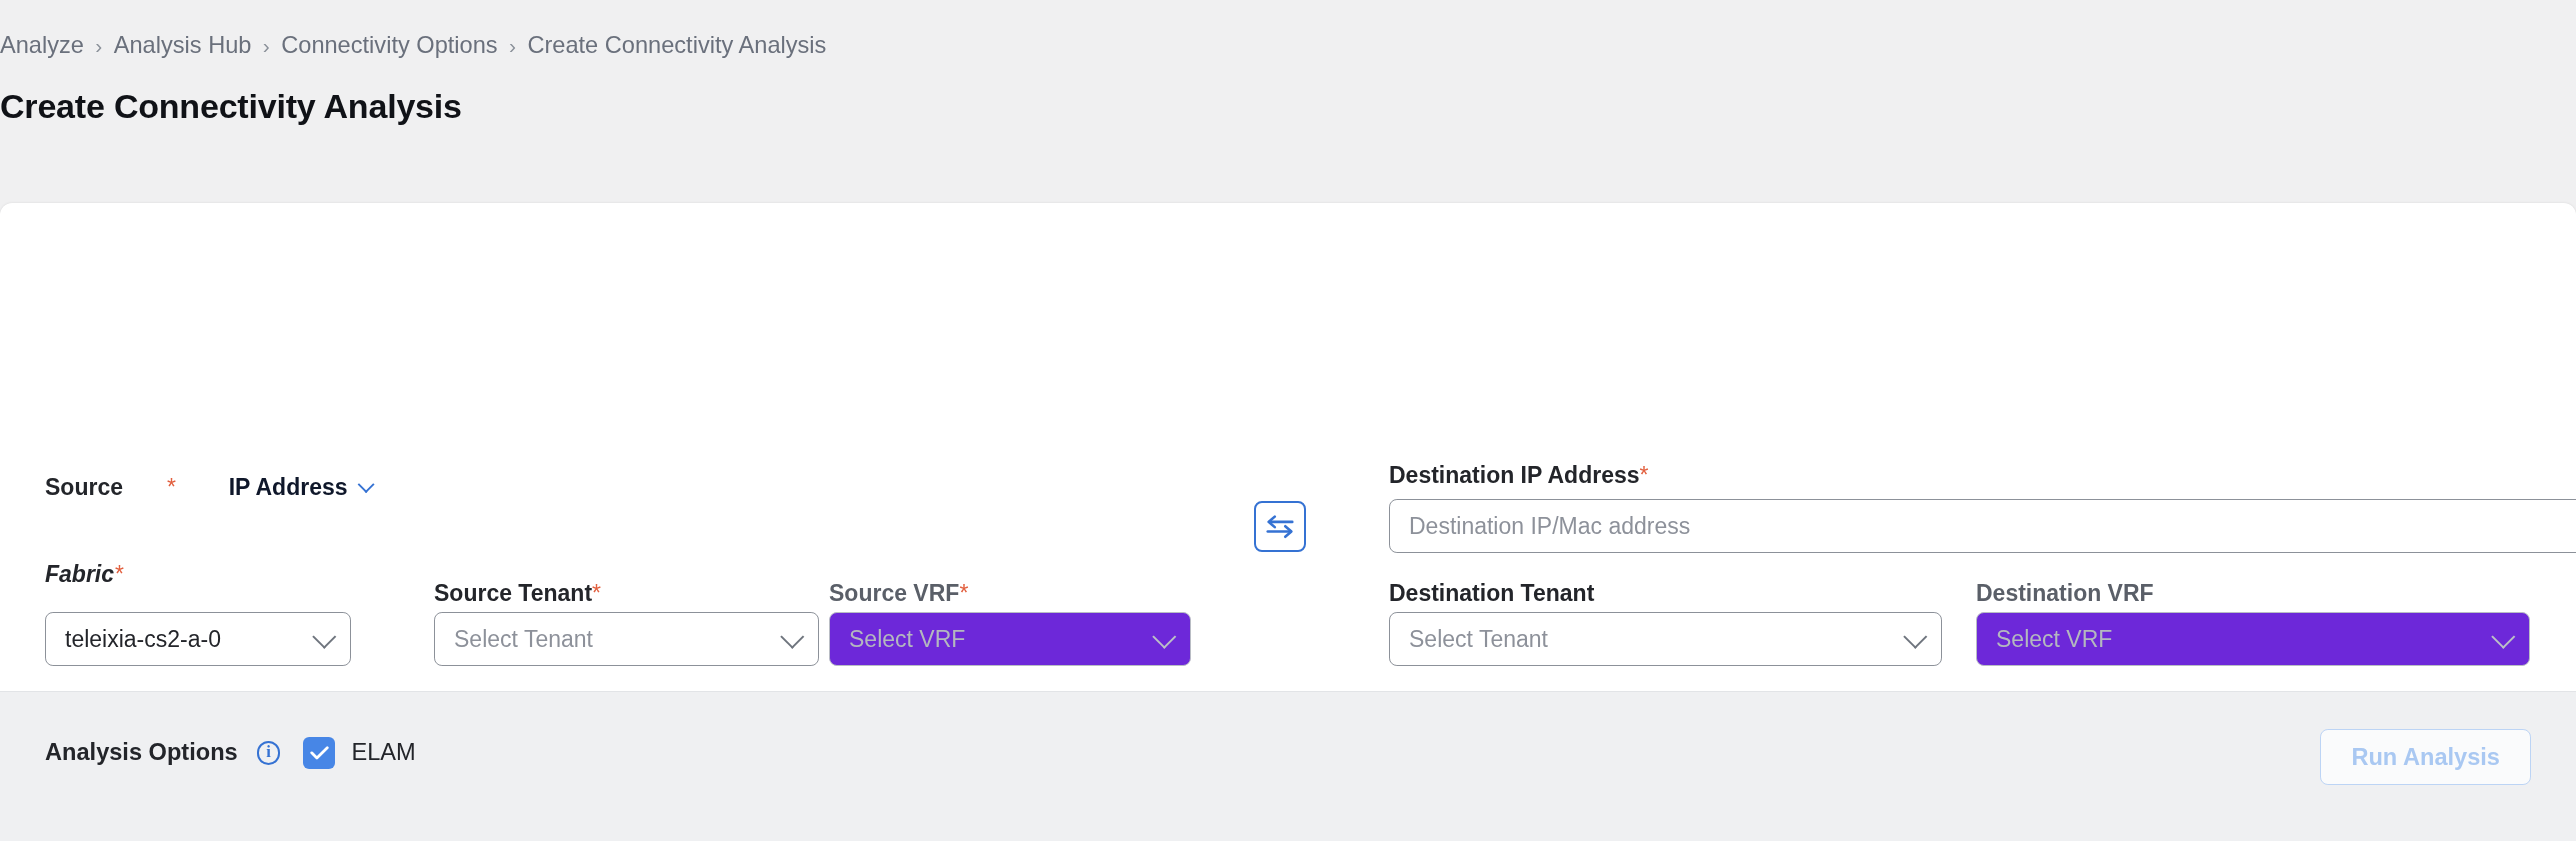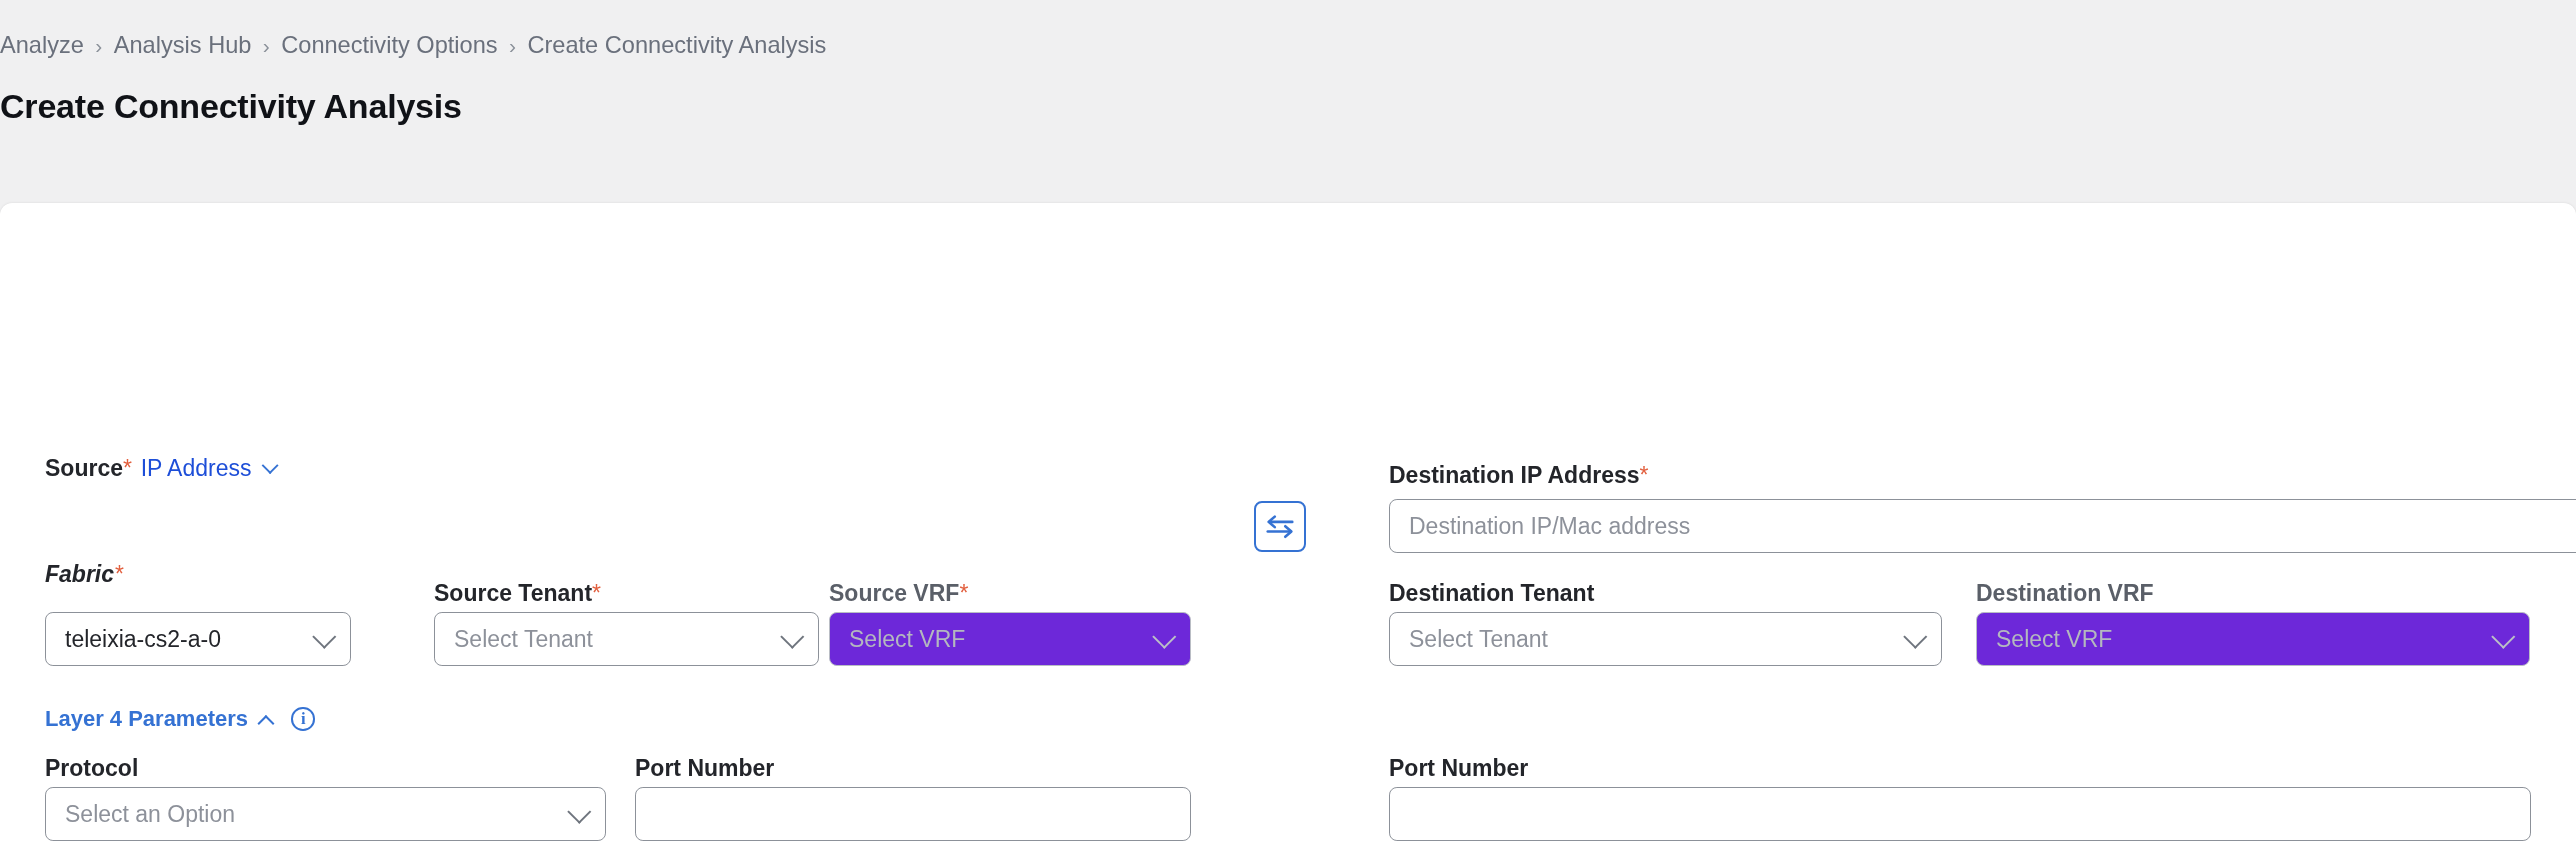--- a/index.html
+++ b/index.html
@@ -106,34 +106,35 @@
   }
   .input-box.disabled .chev {
     border-right-color: #bcc0c6;
     border-bottom-color: #bcc0c6;
   }
 
   
   .src-type-row {
     position: absolute;
     left: 45px;
-    top: 252px;
+    top: 271px;
     display: flex;
     align-items: flex-start;
     white-space: nowrap;
+    gap: 44px;
   }
   .src-type-row .lbl {
     font-size: 23px;
     font-weight: bold;
     color: #23252a;
   }
   .src-type-link {
     font-size: 23px;
-    font-weight: normal;
-    color: #1d4ed8;
+    font-weight: bold;
+    color: #0f172a;
     margin-left: 8.7px;
     cursor: pointer;
   }
   .link-chev {
     display: inline-block;
     width: 12.2px;
     height: 12.2px;
     border-right: 2.6px solid #3572d3;
     border-bottom: 2.6px solid #3572d3;
     transform: translateY(-4.4px) rotate(45deg);
@@ -352,15 +353,28 @@
     <div class="input-box disabled" style="left:1976px; top:409px; width:554px;">
       <span class="ph">Select VRF</span>
       <span class="chev"></span>
     </div>
 
     <div class="fld-label" style="left:1389px; top:554px;">Port Number</div>
     <div class="input-box" style="left:1389px; top:584px; width:1142px;"></div>
 
   </div>
 
+  <div class="card-footer">
+    <div class="footer-left">
+      <span class="footer-label">Analysis Options</span>
+      <span class="info-circle">i</span>
+      <span class="checkbox">
+        <svg width="19" height="15.7" viewBox="0 0 22 18">
+          <polyline points="2,9 8,15 20,3" fill="none" stroke="#ffffff" stroke-width="3.2" stroke-linecap="round" stroke-linejoin="round"></polyline>
+        </svg>
+      </span>
+      <span class="cb-text">ELAM</span>
+    </div>
+    <div class="run-btn">Run Analysis</div>
+  </div>
 
 </div>
 
 
 </body></html>

